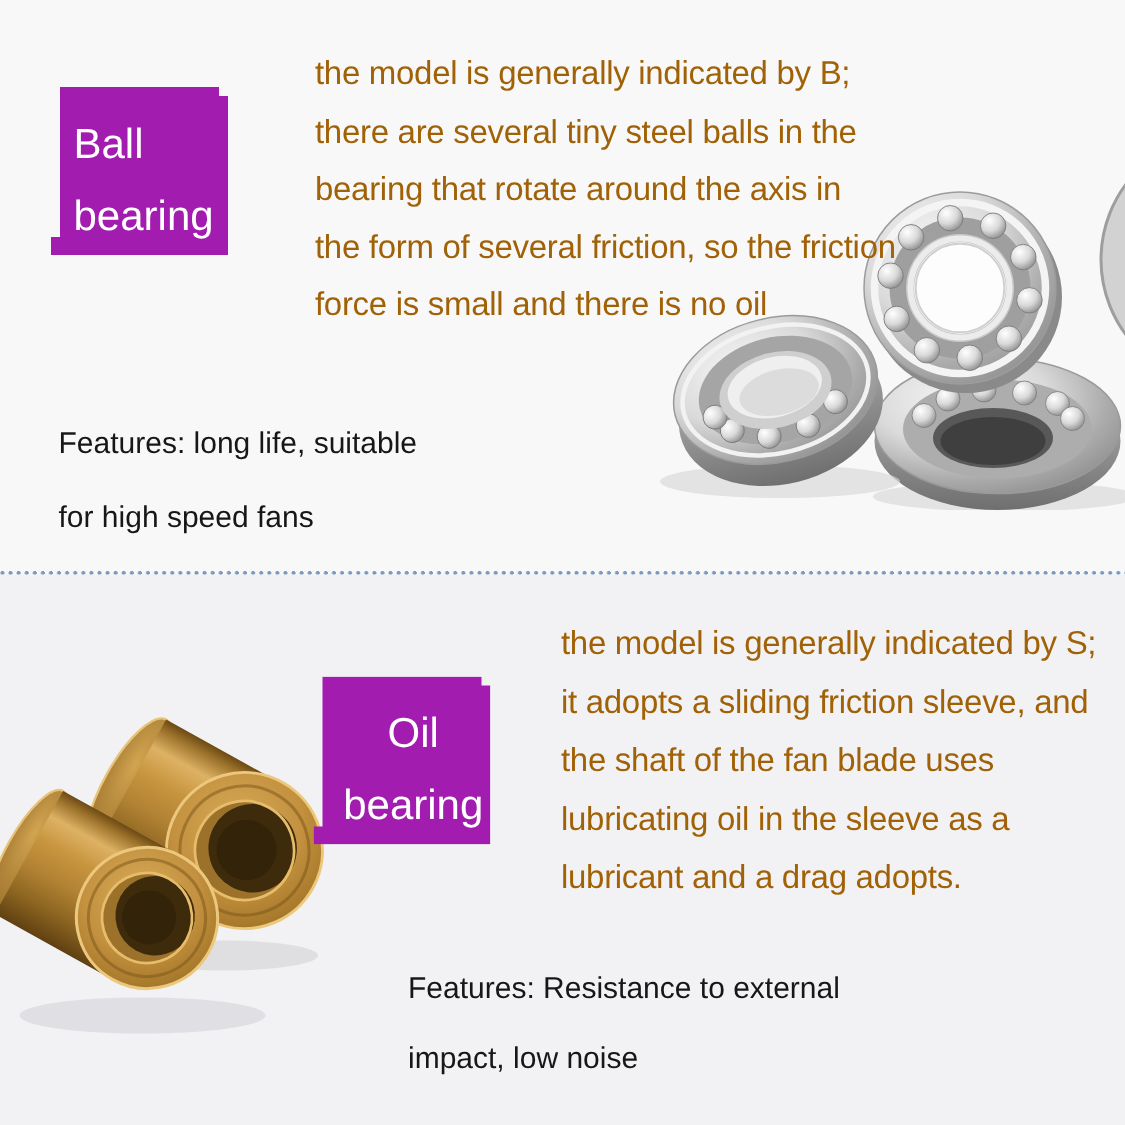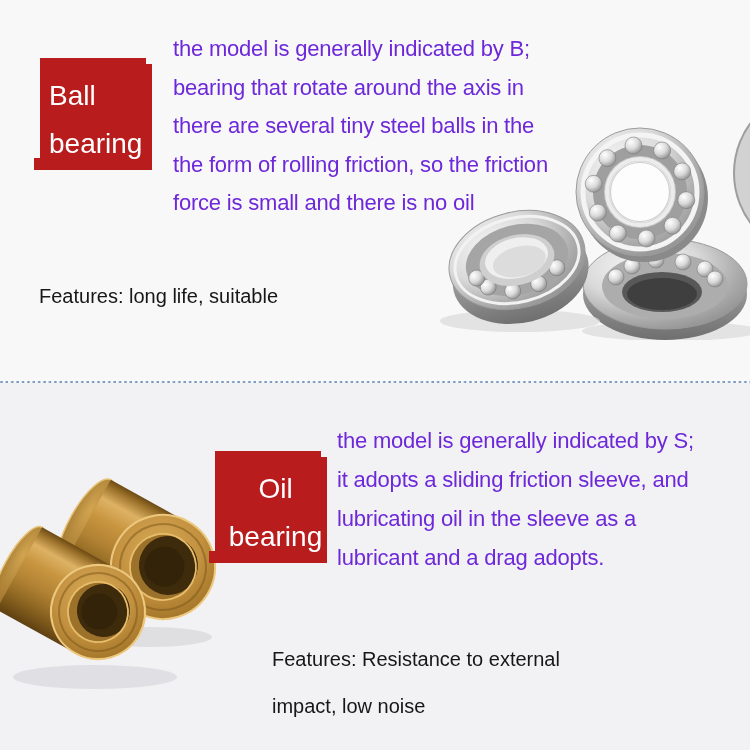--- a/index.html
+++ b/index.html
@@ -9,29 +9,29 @@
     background:#f8f8f9;
   }
   .section-top{position:absolute;left:0;top:0;width:750px;height:382px;background:#f8f8f9;}
   .section-bottom{position:absolute;left:0;top:383px;width:750px;height:367px;background:#f2f2f4;}
   .divider{
     position:absolute;left:0;top:380px;width:750px;height:4px;
     background-image:radial-gradient(circle at 1.6px 2px, #7b9ac0 1.15px, rgba(0,0,0,0) 1.5px);
     background-size:5.4px 4px;background-repeat:repeat-x;
   }
   .label-box{
-    position:absolute;width:118px;height:112px;background:#b91c1c;
+    position:absolute;width:118px;height:112px;background:#a21caf;
     clip-path:polygon(6px 0, 112px 0, 112px 6px, 118px 6px, 118px 112px, 0 112px, 0 100px, 6px 100px);
     color:#ffffff;font-size:28px;line-height:48px;
     padding:14px 0 0 15px;box-sizing:border-box;
   }
   .label-box span{display:block;}
   .box-ball{left:34px;top:58px;}
   .box-oil{left:209px;top:451px;}
-  .para{position:absolute;color:#6d28d9;font-size:22px;letter-spacing:-0.2px;}
+  .para{position:absolute;color:#a16207;font-size:22px;letter-spacing:-0.2px;margin-left:37px;}
   .para div{white-space:nowrap;}
   .para-ball{left:173px;top:30px;line-height:38.5px;}
   .para-oil{left:337px;top:421px;line-height:39px;}
   .features{position:absolute;color:#171717;}
   .features div{white-space:nowrap;}
   .features-ball{left:39px;top:272px;font-size:20px;line-height:49px;}
   .features-oil{left:272px;top:636px;font-size:20px;line-height:47px;}
   .img-abs{position:absolute;}
 </style>
 </head>
@@ -126,28 +126,29 @@
       </g>
     </svg>
 
     <div class="label-box box-ball">
       <span>Ball</span>
       <span>bearing</span>
     </div>
 
     <div class="para para-ball">
       <div>the model is generally indicated by B;</div>
+      <div>there are several tiny steel balls in the</div>
       <div>bearing that rotate around the axis in</div>
-      <div>there are several tiny steel balls in the</div>
-      <div>the form of rolling friction, so the friction</div>
+      <div>the form of several friction, so the friction</div>
       <div>force is small and there is no oil</div>
     </div>
 
     <div class="features features-ball">
       <div>Features: long life, suitable</div>
+      <div>for high speed fans</div>
     </div>
   </div>
 
   <div class="divider"></div>
 
   <div class="section-bottom">
 
     <svg class="img-abs" style="left:0px;top:62px;" width="300" height="290" viewBox="0 0 300 290" role="img" aria-label="two brass oil bearing sleeves">
       <defs>
         <linearGradient id="brassBody" x1="0" y1="0" x2="0" y2="1">
@@ -202,23 +203,24 @@
           <circle r="30" fill="none" stroke="#e7bd6b" stroke-width="1.8"></circle>
         </g>
       </g>
     </svg>
 
     <div class="label-box box-oil" style="top:68px;left:209px;text-align:center;">
       <span>Oil</span>
       <span>bearing</span>
     </div>
 
-    <div class="para para-oil" style="top:38px;left:337px;">
+    <div class="para para-oil" style="top:26px;left:337px;">
       <div>the model is generally indicated by S;</div>
       <div>it adopts a sliding friction sleeve, and</div>
+      <div>the shaft of the fan blade uses</div>
       <div>lubricating oil in the sleeve as a</div>
       <div>lubricant and a drag adopts.</div>
     </div>
 
     <div class="features features-oil" style="top:253px;left:272px;">
       <div>Features: Resistance to external</div>
       <div>impact, low noise</div>
     </div>
   </div>
 

